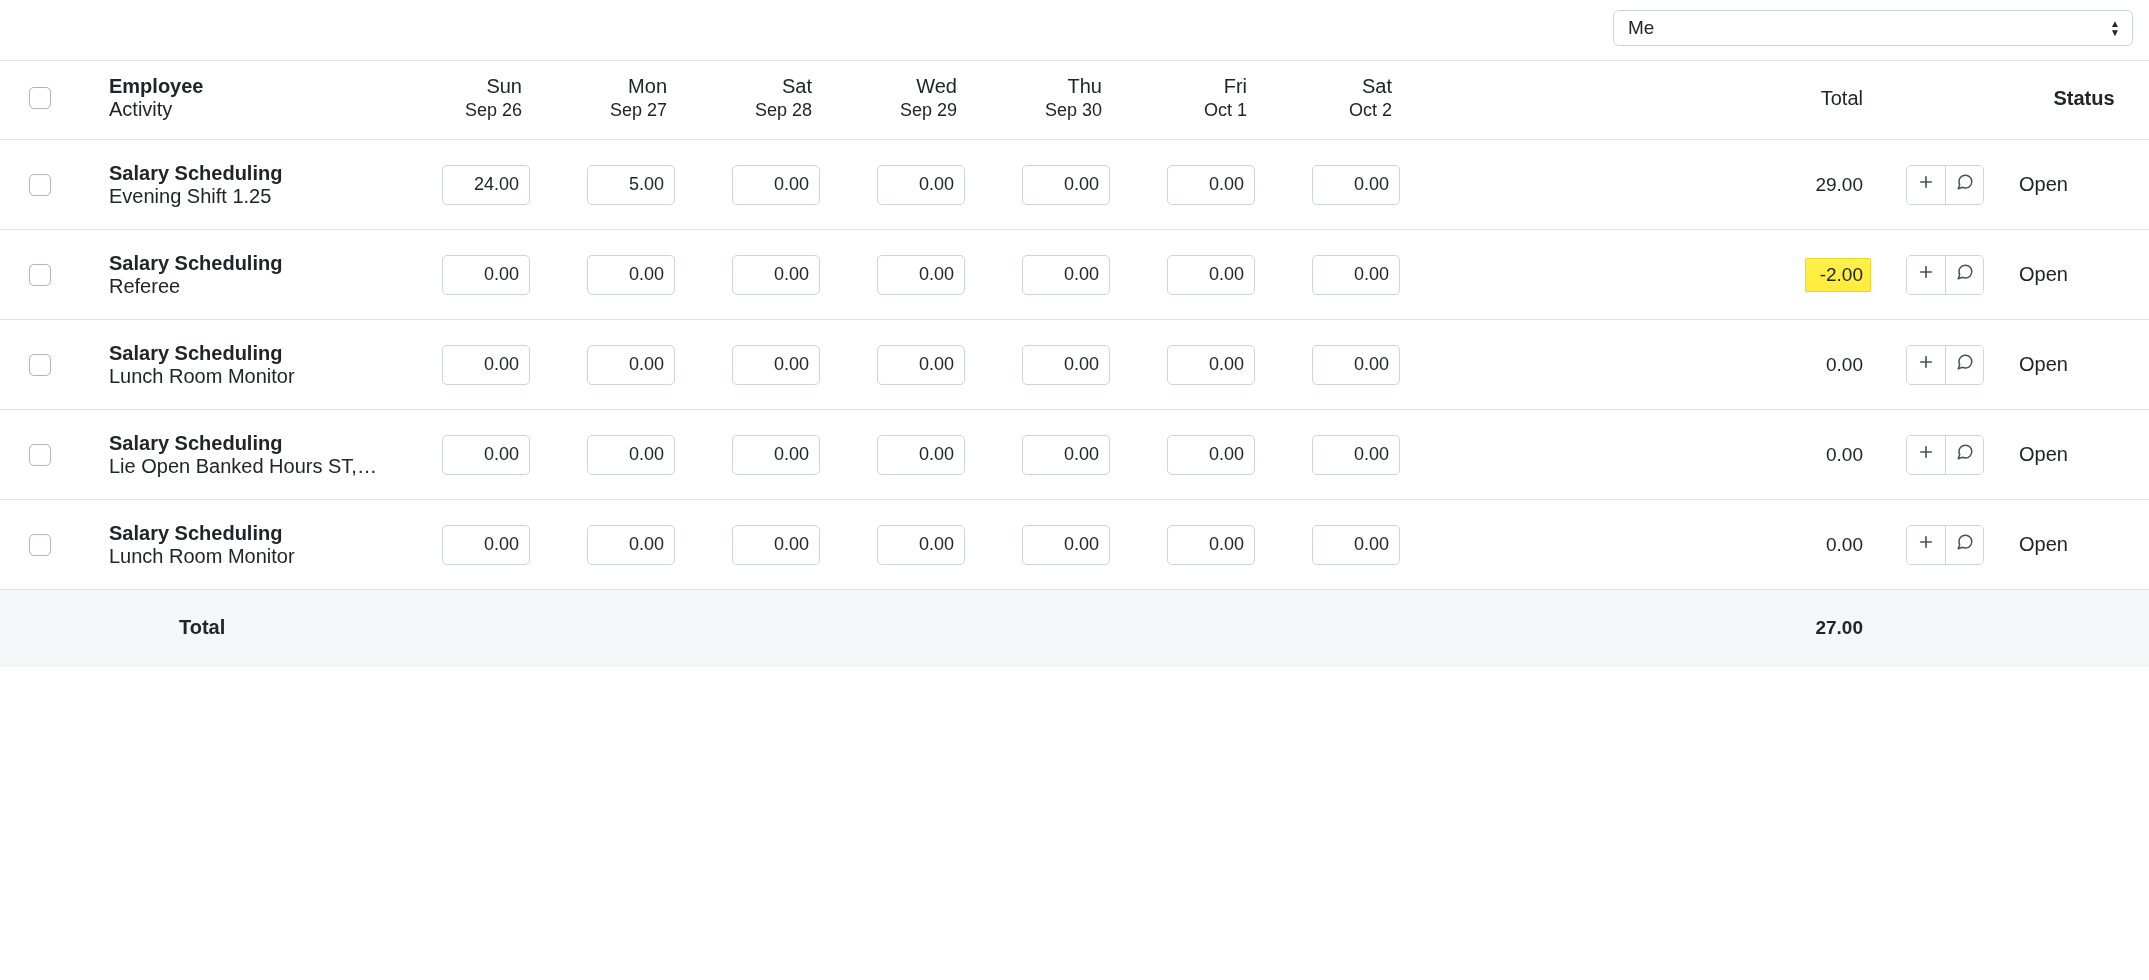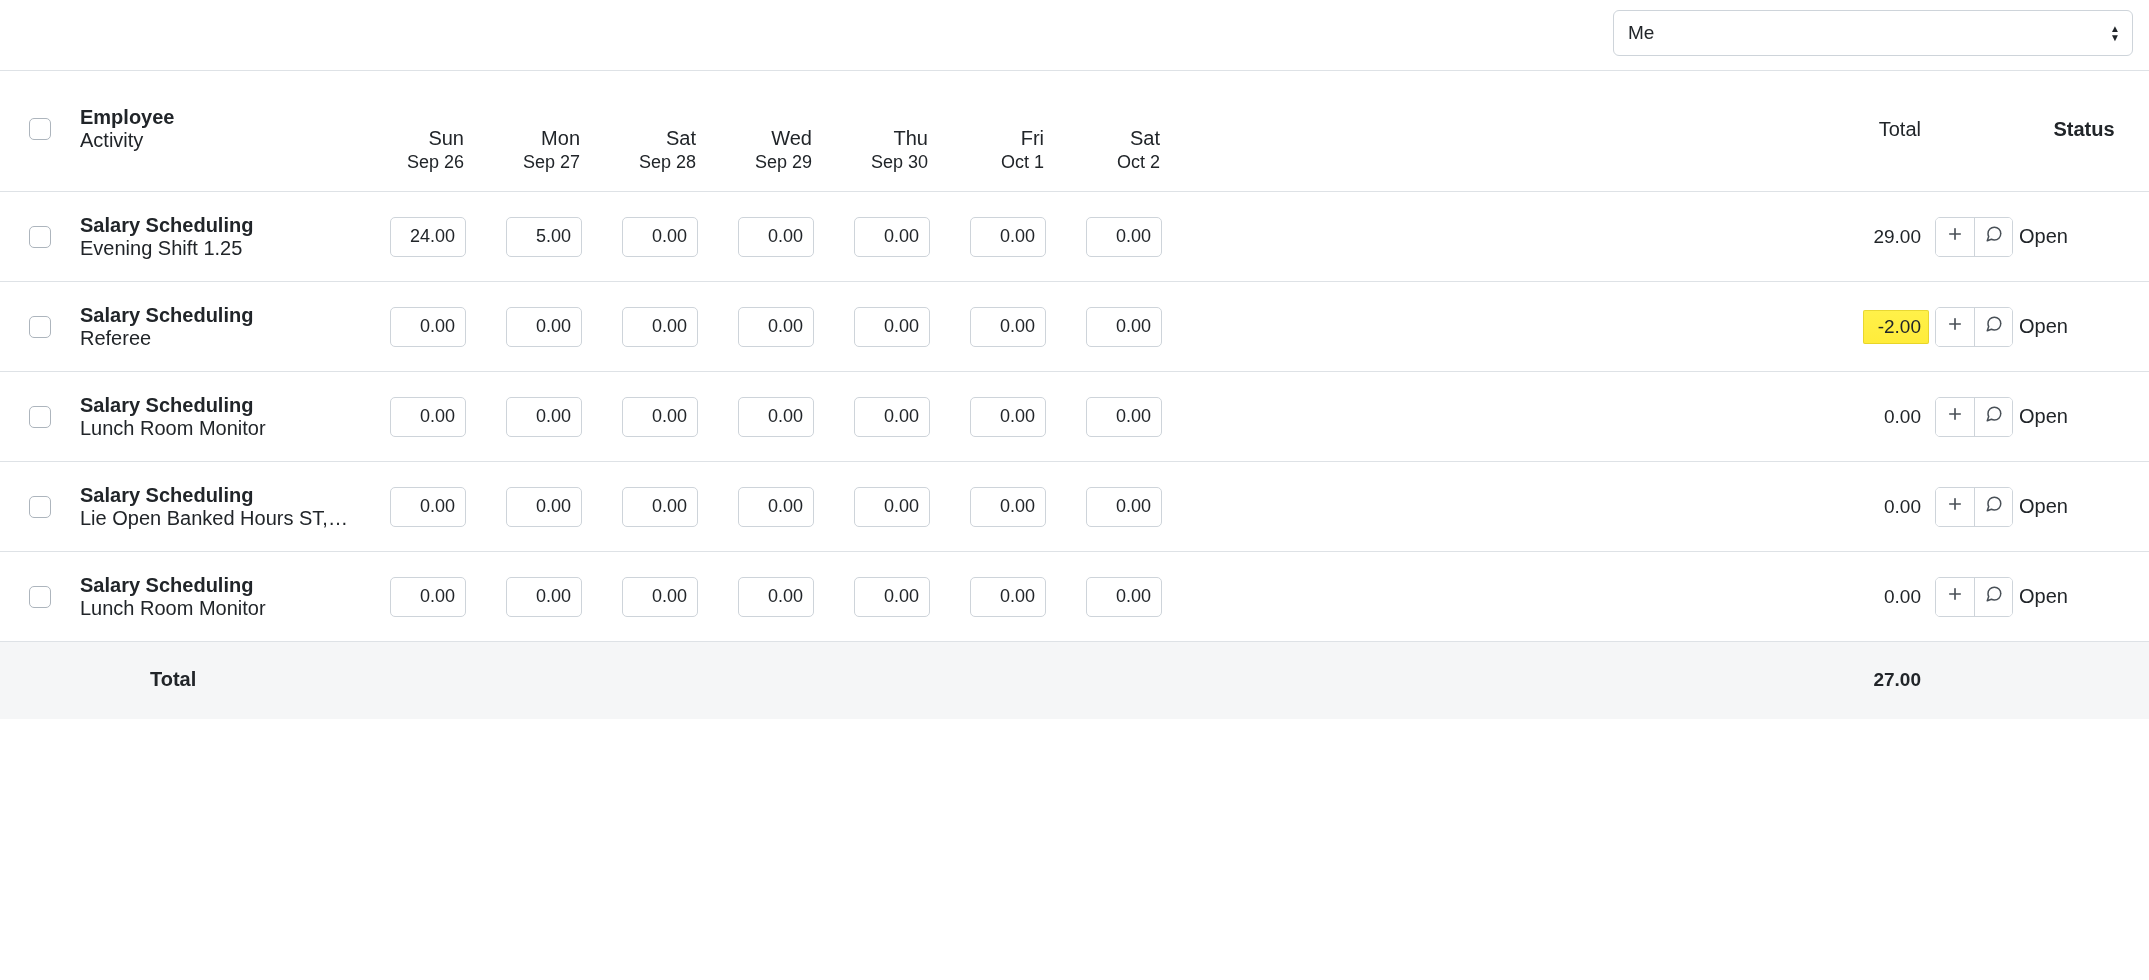--- a/index.html
+++ b/index.html
@@ -17,21 +17,21 @@
   }
 
   
   .filter-row {
     display: flex;
     justify-content: flex-end;
     padding: 10px 16px 14px 16px;
   }
   .filter-select {
     width: 520px;
-    height: 46px;
+    height: 36px;
     border: 1px solid #ced4da;
     border-radius: 6px;
     background: #fff;
     padding: 0 30px 0 14px;
     font-size: 19px;
     color: #212529;
     display: flex;
     align-items: center;
     position: relative;
   }
@@ -54,40 +54,40 @@
     grid-template-columns:
       80px      
       290px     
       repeat(7, 116px)   
       1fr       
       100px     
       90px      
       130px;    
     align-items: center;
     padding: 0 0 0 0;
+    gap: 29px;
   }
 
   
   .header {
     border-top: 1px solid #dee2e6;
     border-bottom: 1px solid #dee2e6;
     padding: 14px 0 18px 0;
   }
   .header .namecol .top {
     font-weight: 700;
     font-size: 20px;
   }
   .header .namecol .bot {
     font-size: 20px;
     color: #212529;
   }
   .header .daycol {
     text-align: right;
     padding-right: 22px;
-    margin-top: 42px;
   }
   .header .daycol .dow {
     font-size: 20px;
     color: #212529;
   }
   .header .daycol .date {
     font-size: 18px;
     color: #212529;
     margin-top: 2px;
   }
@@ -125,21 +125,21 @@
     white-space: nowrap;
     overflow: hidden;
     text-overflow: ellipsis;
     max-width: 280px;
   }
   .daycell {
     display: flex;
     justify-content: center;
   }
   .day-input {
-    width: 76px;
+    width: 88px;
     height: 40px;
     border: 1px solid #ced4da;
     border-radius: 5px;
     text-align: right;
     padding: 0 10px;
     font-size: 18px;
     color: #212529;
     background: #fff;
   }
   .totalcell {

